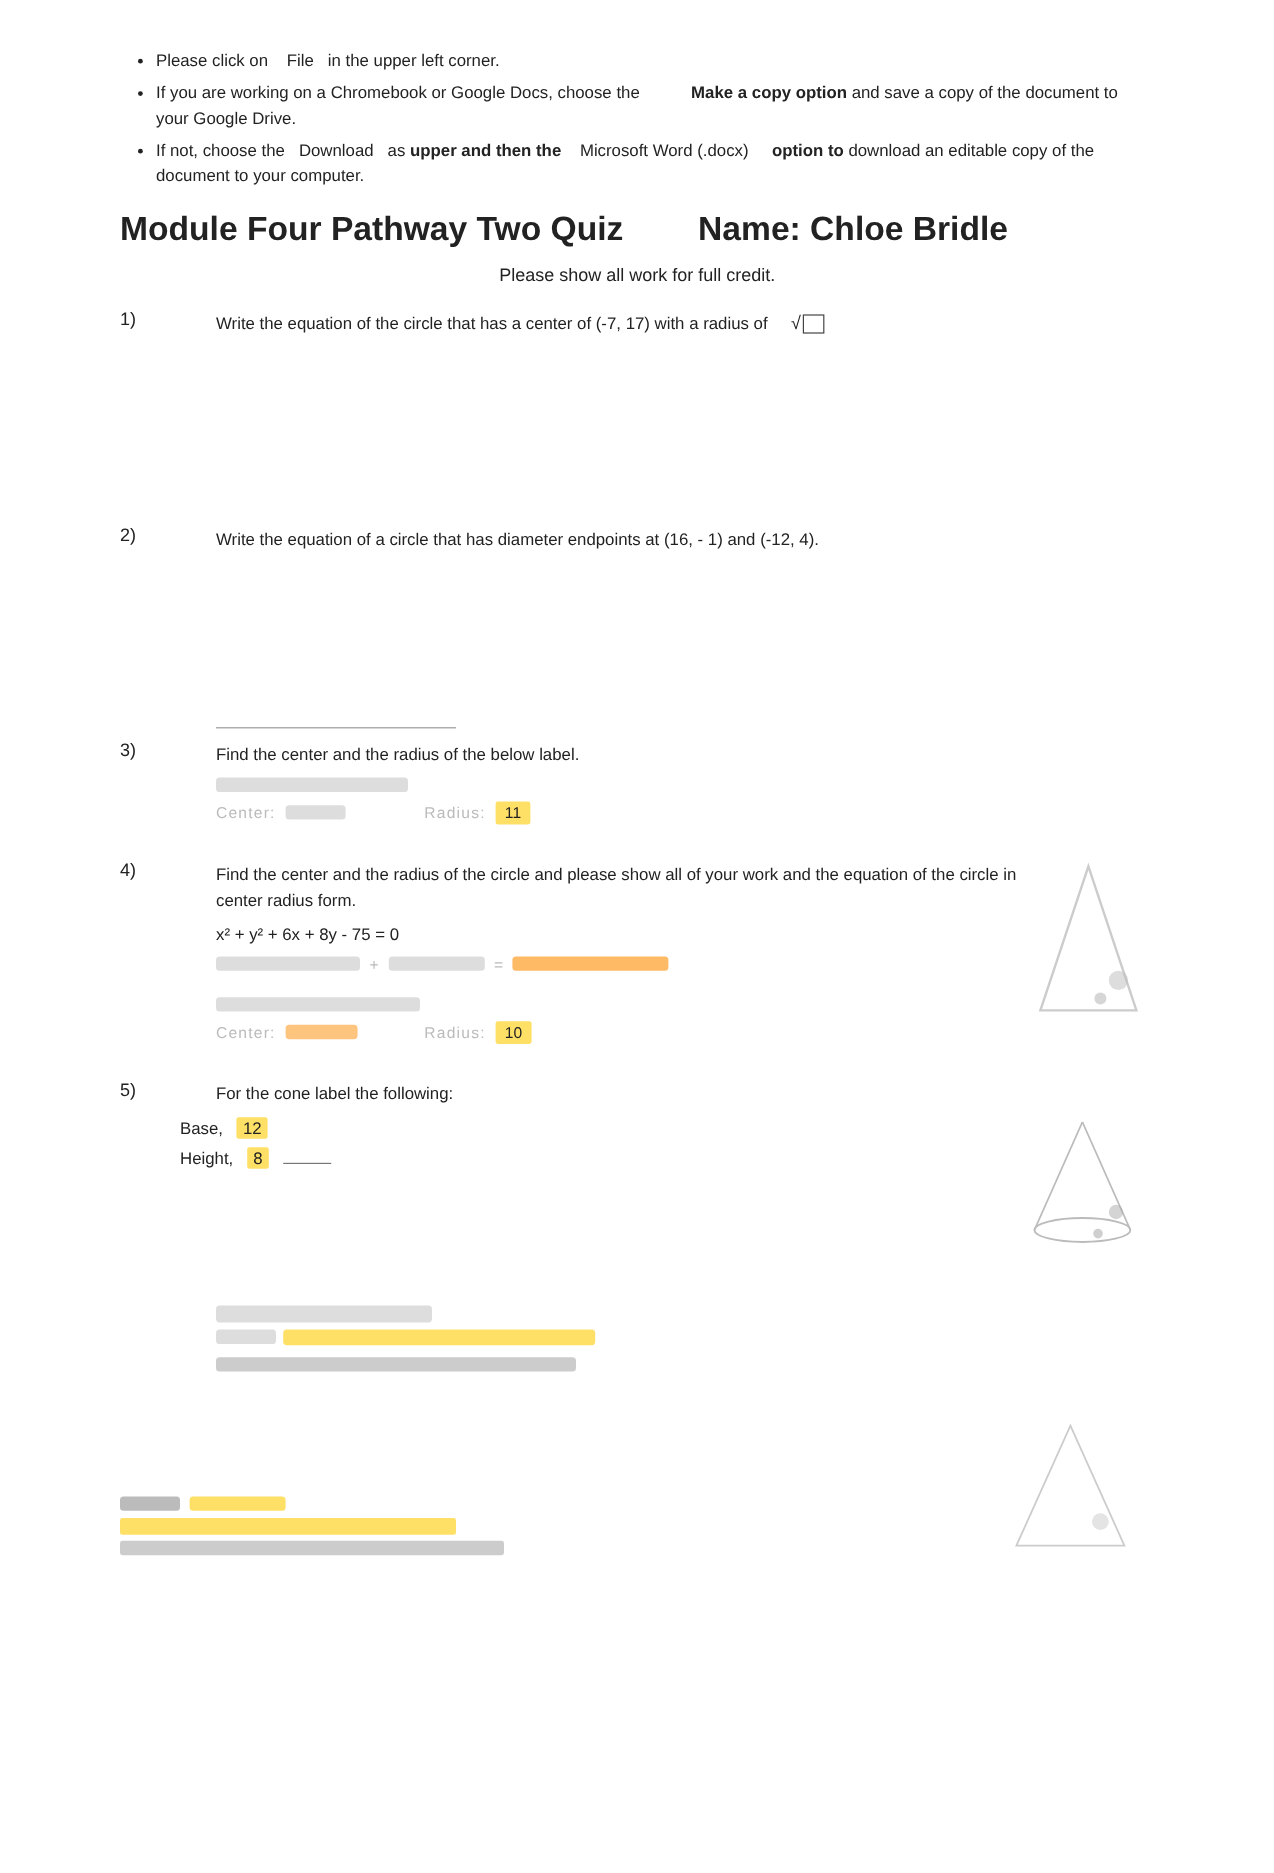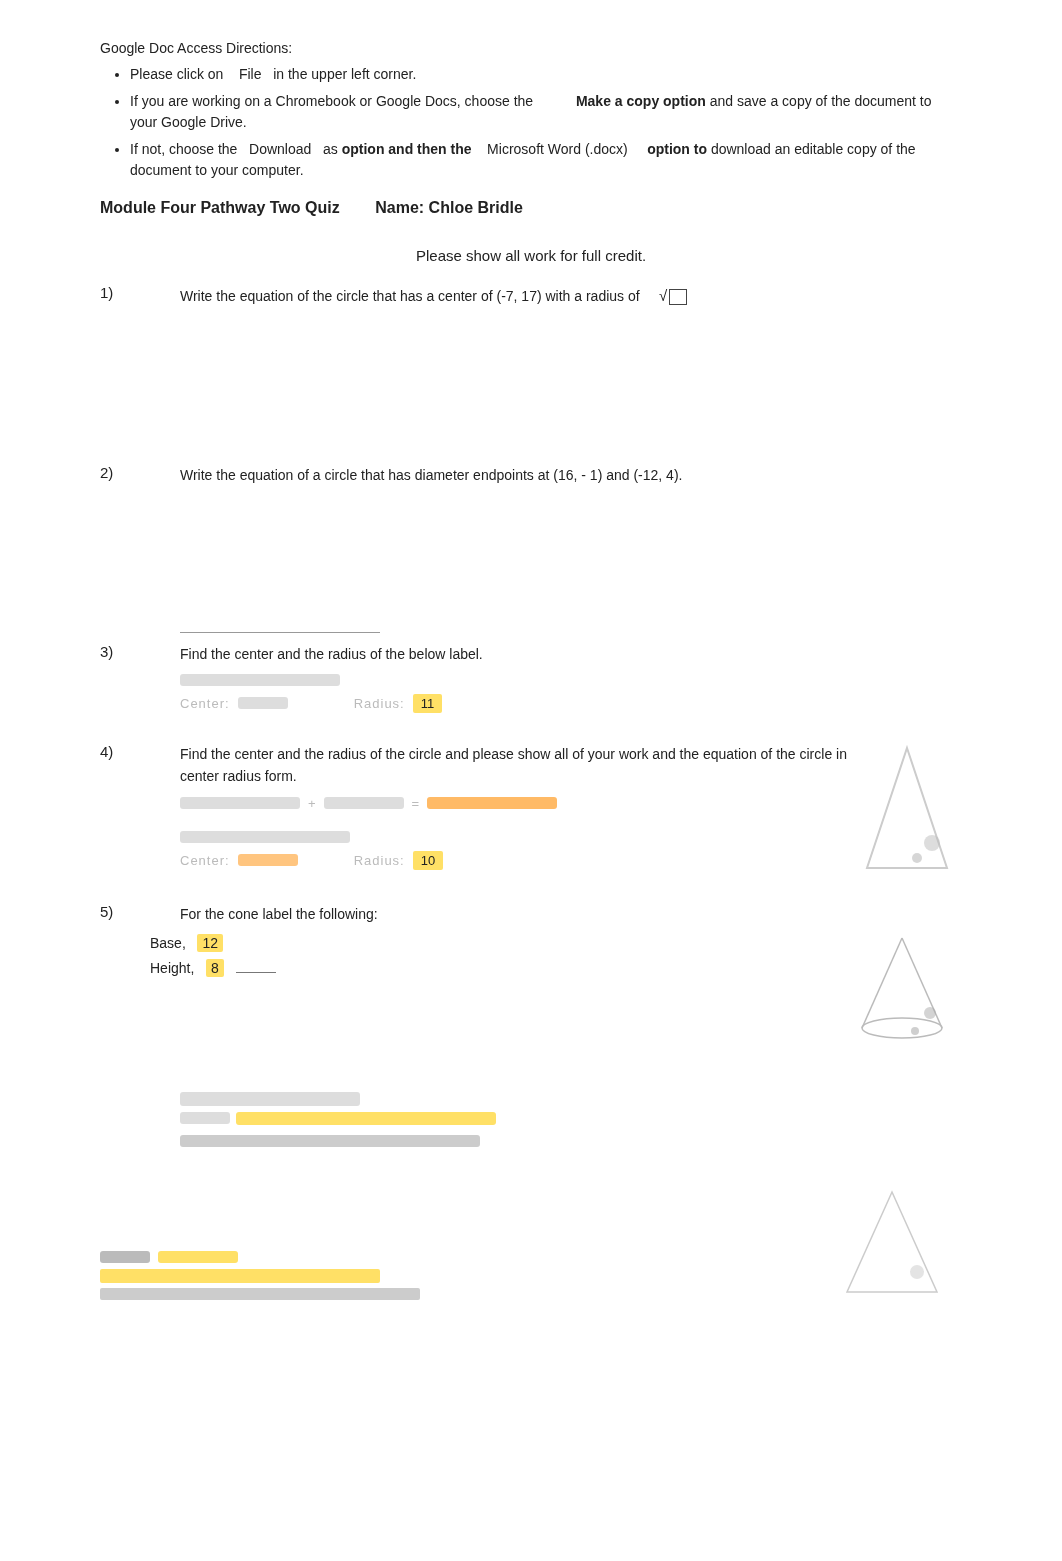--- a/index.html
+++ b/index.html
@@ -21,23 +21,23 @@
     }
     .directions-list {
       list-style: disc;
       padding-left: 30px;
     }
     .directions-list li {
       margin-bottom: 6px;
       line-height: 1.5;
     }
     .quiz-header {
-      font-size: 16px;
+      font-size: 28px;
       font-weight: bold;
-      margin-bottom: 30px;
+      margin-bottom: 14px;
       margin-top: 10px;
     }
     .show-work {
       font-size: 15px;
       margin-bottom: 20px;
       text-align: center;
     }
     .question-block {
       margin-bottom: 30px;
     }
@@ -192,25 +192,24 @@
       flex: 1;
     }
     .bottom-right {
       width: 120px;
     }
   </style>
 </head>
 <body>
 
 <div class="directions-section">
-  <div class="directions-title">Google Doc Access Directions:</div>
   <ul class="directions-list">
     <li>Please click on &nbsp;&nbsp; File &nbsp; in the upper left corner.</li>
     <li>If you are working on a Chromebook or Google Docs, choose the &nbsp;&nbsp;&nbsp;&nbsp;&nbsp;&nbsp;&nbsp;&nbsp;&nbsp; <strong>Make a copy option</strong> and save a copy of the document to your Google Drive.</li>
-    <li>If not, choose the &nbsp; Download &nbsp; as <strong>option and then the</strong> &nbsp;&nbsp; Microsoft Word (.docx) &nbsp;&nbsp;&nbsp; <strong>option to</strong> download an editable copy of the document to your computer.</li>
+    <li>If not, choose the &nbsp; Download &nbsp; as <strong>upper and then the</strong> &nbsp;&nbsp; Microsoft Word (.docx) &nbsp;&nbsp;&nbsp; <strong>option to</strong> download an editable copy of the document to your computer.</li>
   </ul>
 </div>
 
 <div class="quiz-header">
   <span>Module Four Pathway Two Quiz</span>
   &nbsp;&nbsp;&nbsp;&nbsp;&nbsp;&nbsp;
   <span>Name: Chloe Bridle</span>
 </div>
 
 <div class="show-work">Please show   all  work for full credit.</div>
@@ -264,20 +263,23 @@
 <div class="question-block">
   <div class="q4-wrapper">
     <div class="q4-left">
       <div class="question-row">
         <span class="q-num">4)</span>
         <div class="q-text">
           Find the center and the radius of the circle and please show all of your work and the equation of the circle in center radius form.
         </div>
       </div>
       <div class="answer-area">
+        <div style="margin-bottom: 10px; font-size: 14px;">
+          x² + y² + 6x + 8y - 75 = 0
+        </div>
 
         <div class="blurred-row">
           <span class="blurred-line" style="width:120px;"></span>
           <span style="color:#bbb; font-size:13px;">+</span>
           <span class="blurred-line" style="width:80px;"></span>
           <span style="color:#bbb; font-size:13px;">=</span>
           <span class="blurred-highlight" style="width:130px;"></span>
         </div>
         <div style="height:14px;"></div>
 

